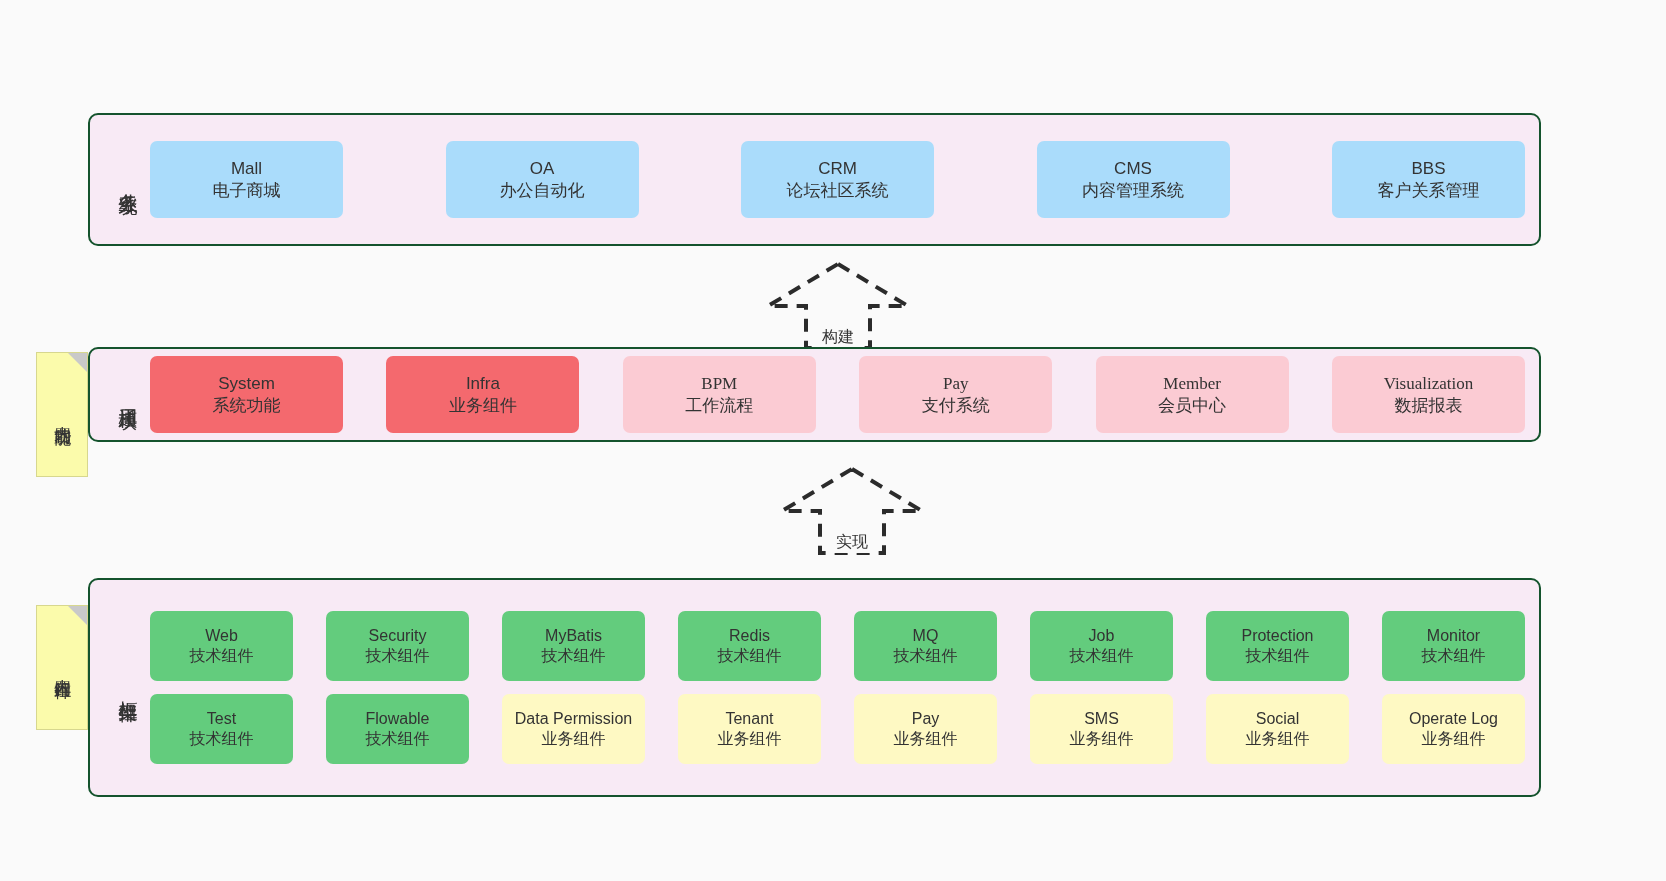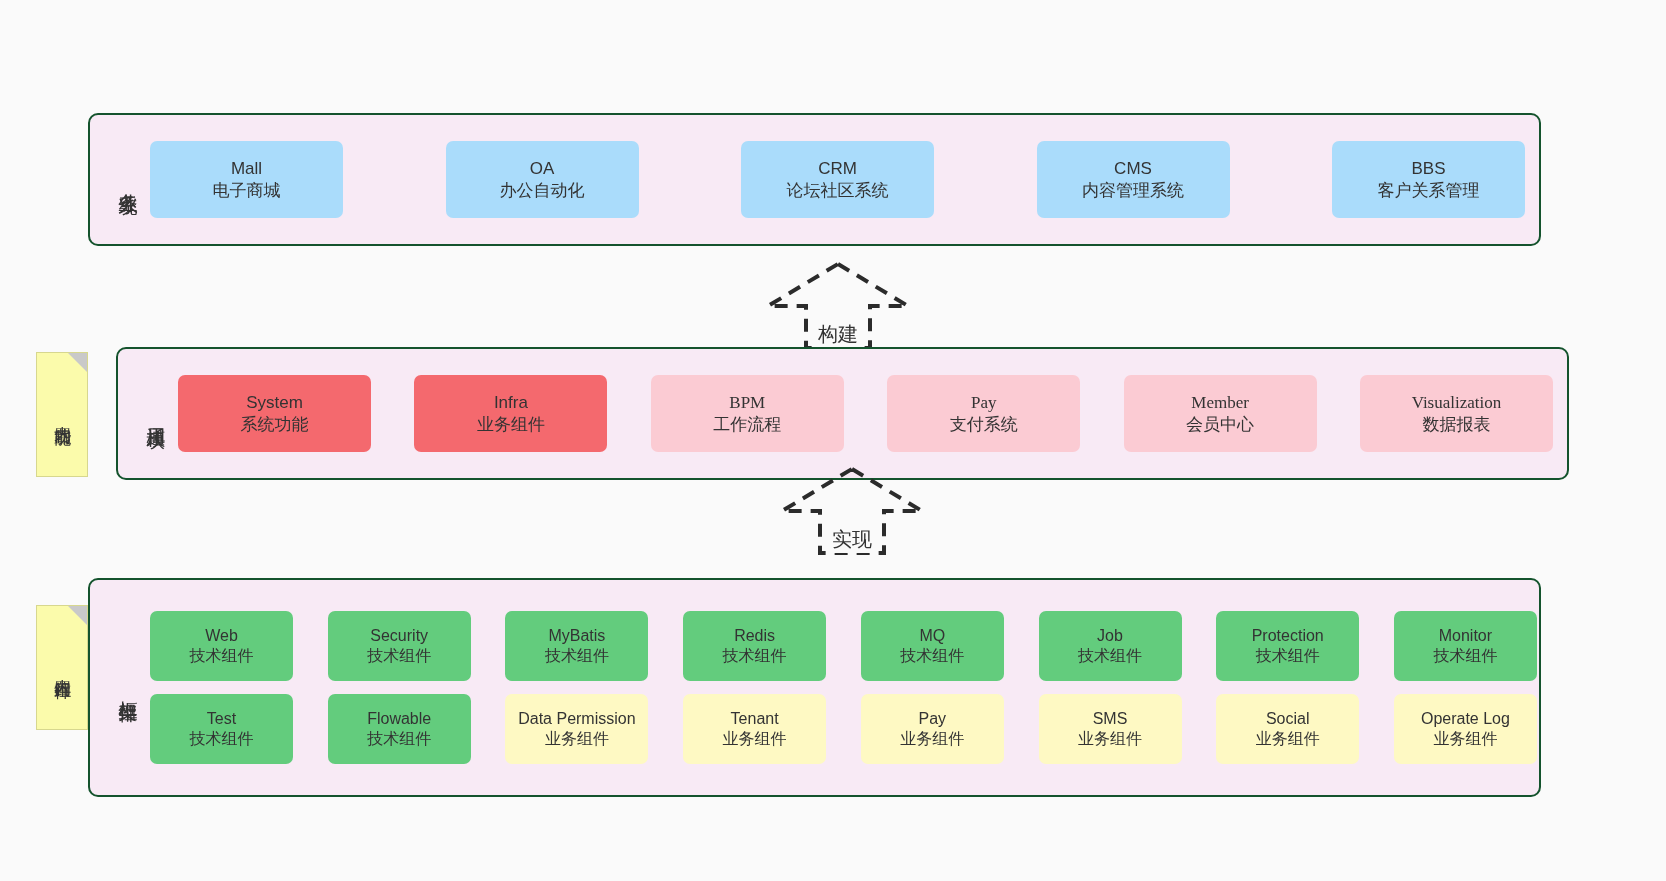--- a/index.html
+++ b/index.html
@@ -29,21 +29,21 @@
     position: absolute;
     box-sizing: border-box;
     background: #f8eaf5;
     border: 2px solid #14532d;
     border-radius: 10px;
     display: flex;
     flex-direction: row;
     align-items: center;
   }
   .layer-business { left: 88px;  top: 113px; width: 1453px; height: 133px; }
-  .layer-common   { left: 88px;  top: 347px; width: 1453px; height: 133px; margin-left: 28px; }
+  .layer-common   { left: 88px;  top: 347px; width: 1453px; height: 95px; }
   .layer-frame    { left: 88px;  top: 578px; width: 1453px; height: 219px; }
 
   
   .layer-label {
     writing-mode: vertical-rl;
     text-orientation: upright;
     font-size: 19px;
     line-height: 1.06;
     letter-spacing: 1px;
     color: #333333;
@@ -63,21 +63,21 @@
     align-items: center;
     padding: 0 14px 0 6px;
     box-sizing: border-box;
   }
   .cards-grid {
     flex: 1 1 auto;
     display: flex;
     flex-direction: column;
     justify-content: center;
     gap: 13px;
-    padding: 0 2px 0 6px;
+    padding: 0 14px 0 6px;
     box-sizing: border-box;
   }
   .card-row {
     display: flex;
     flex-direction: row;
     justify-content: space-between;
     align-items: stretch;
   }
 
   
@@ -160,21 +160,21 @@
     position: absolute;
     width: 180px;
     height: 100px;
   }
   .connector svg { display: block; }
   .connector .conn-label {
     position: absolute;
     left: 50%;
     transform: translateX(-50%);
     bottom: 8px;
-    font-size: 20px;
+    font-size: 16px;
     color: #333333;
     background: #fafafa;
     padding: 0 2px;
     white-space: nowrap;
     user-select: none;
   }
   .connector-build  { left: 748px; top: 256px; }
   .connector-impl   { left: 762px; top: 461px; }
 </style>
 </head>

